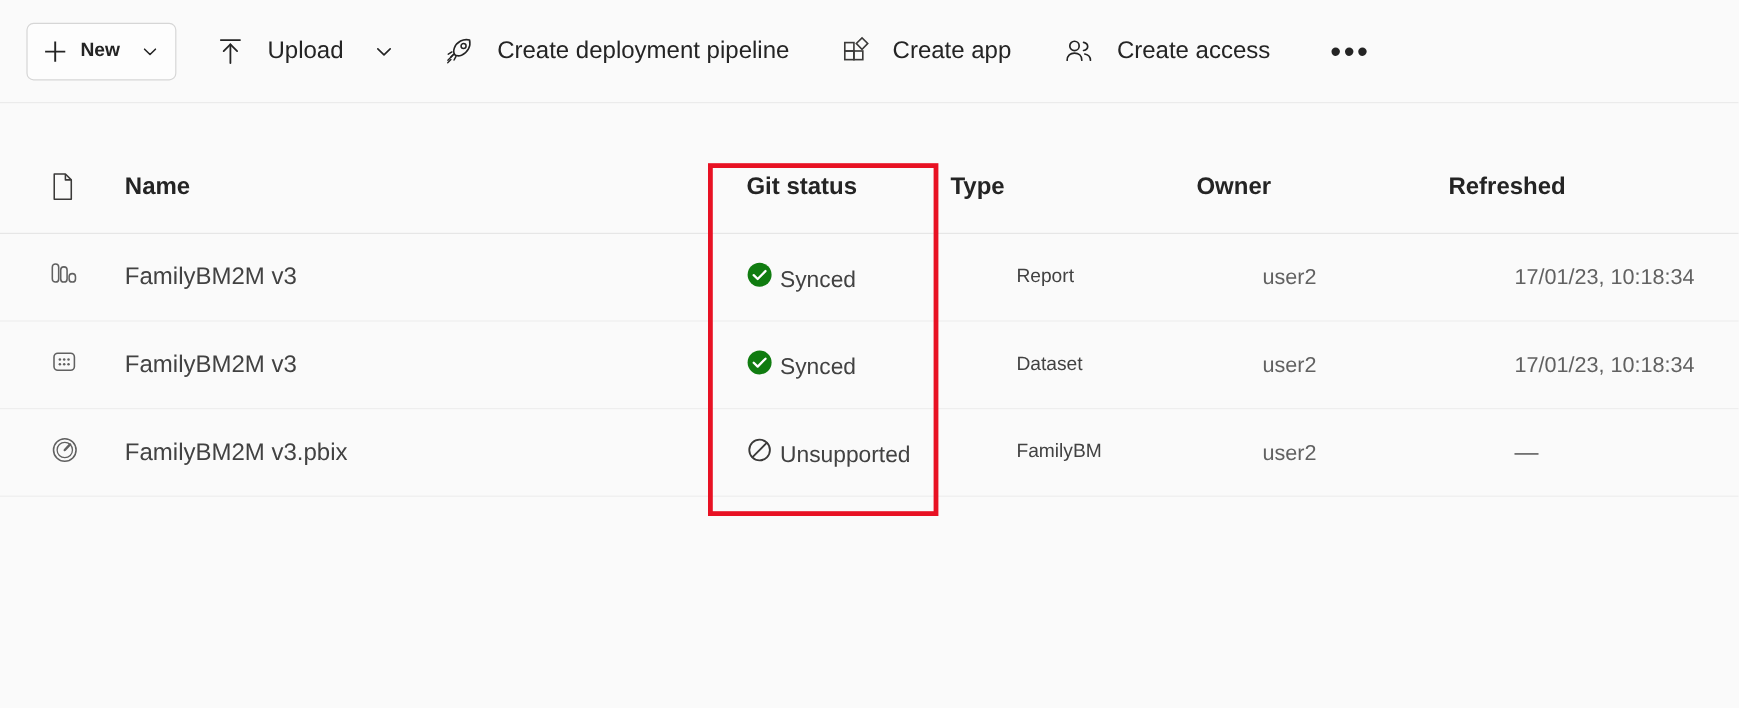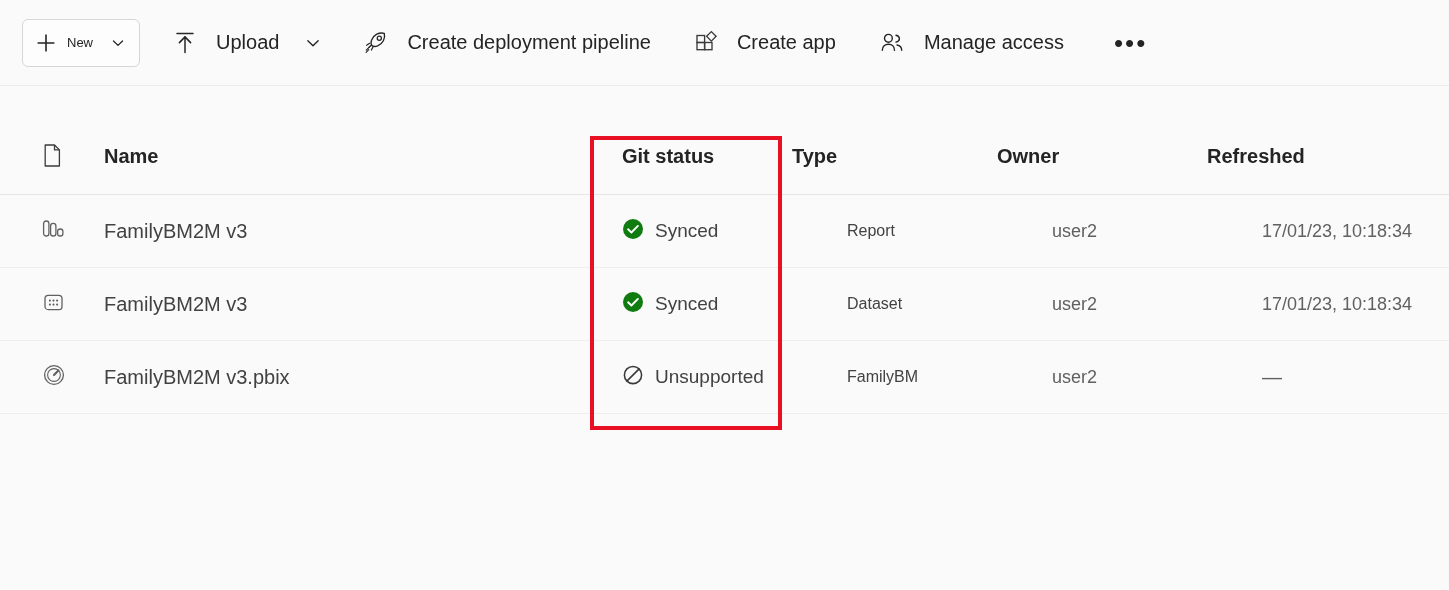--- a/index.html
+++ b/index.html
@@ -40,21 +40,21 @@
   }
   .tb-new {
     border: 1px solid #d6d6d6;
     border-radius: 6px;
     background: #fdfdfd;
     padding: 0 14px 0 12px;
     height: 48px;
     gap: 10px;
     margin-right: 28px;
   }
-  .tb-new .lbl { font-weight: normal; font-size: 13px; }
+  .tb-new .lbl { font-weight: bold; font-size: 16px; }
   .tb-plain { gap: 18px; margin-right: 34px; padding: 0 4px; }
   .tb-caret { margin-left: 8px; display: inline-flex; }
   .tb-icon { display: inline-flex; align-items: center; justify-content: center; }
   .tb-dots {
     font-size: 26px; letter-spacing: 2px; color: #242424;
     margin-left: 4px; padding: 0 8px; line-height: 1;
     display: flex; align-items: center; height: 40px;
   }
 
   
@@ -89,21 +89,21 @@
     color: #424242;
   }
   .cell-sub {
     font-size: 18px;
     color: #616161;
   }
   .name-txt { font-size: 20px; color: #424242; }
 
   .hdr-file-icon { display: inline-flex; }
 
-  .git-cell { display: flex; align-items: center; gap: 11px; }
+  .git-cell { display: flex; align-items: flex-end; gap: 6px; }
   .git-label { font-size: 19px; color: #424242; }
 
   .owner-val { padding-left: 55px; }
   .refr-val  { padding-left: 55px; }
   .type-val  { padding-left: 55px; }
   .dash { font-size: 20px; color: #616161; letter-spacing: 0; }
 
   
   .highlight-box {
     position: absolute;
@@ -179,21 +179,21 @@
 
     <div class="tb-item tb-plain">
       <span class="tb-icon">
         <svg width="28" height="26" viewBox="0 0 28 26">
           <circle cx="10.4" cy="8.3" r="3.9" stroke="#242424" stroke-width="1.4" fill="none"></circle>
           <path d="M4.3 20.2 C4.3 16.4 7.0 14.2 10.4 14.2 C13.8 14.2 16.5 16.4 16.5 20.2" stroke="#242424" stroke-width="1.4" fill="none" stroke-linecap="round"></path>
           <path d="M18.0 5.3 C20.1 5.8 21.4 7.1 21.4 8.7 C21.4 10.3 20.1 11.6 18.0 12.1" stroke="#242424" stroke-width="1.4" fill="none" stroke-linecap="round"></path>
           <path d="M19.0 15.0 C22.0 15.6 23.7 17.3 23.7 20.2" stroke="#242424" stroke-width="1.4" fill="none" stroke-linecap="round"></path>
         </svg>
       </span>
-      <span>Manage access</span>
+      <span>Create access</span>
     </div>
 
     <div class="tb-dots">•••</div>
   </div>
 
   <div class="table">
 
     <div class="row header">
       <div class="c-icon">
         <span class="hdr-file-icon">

